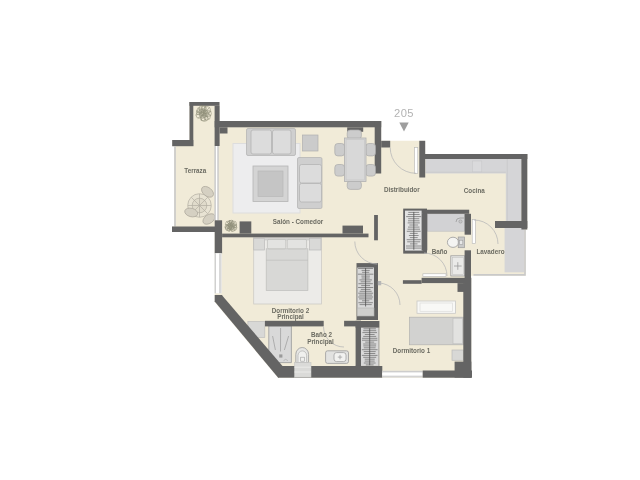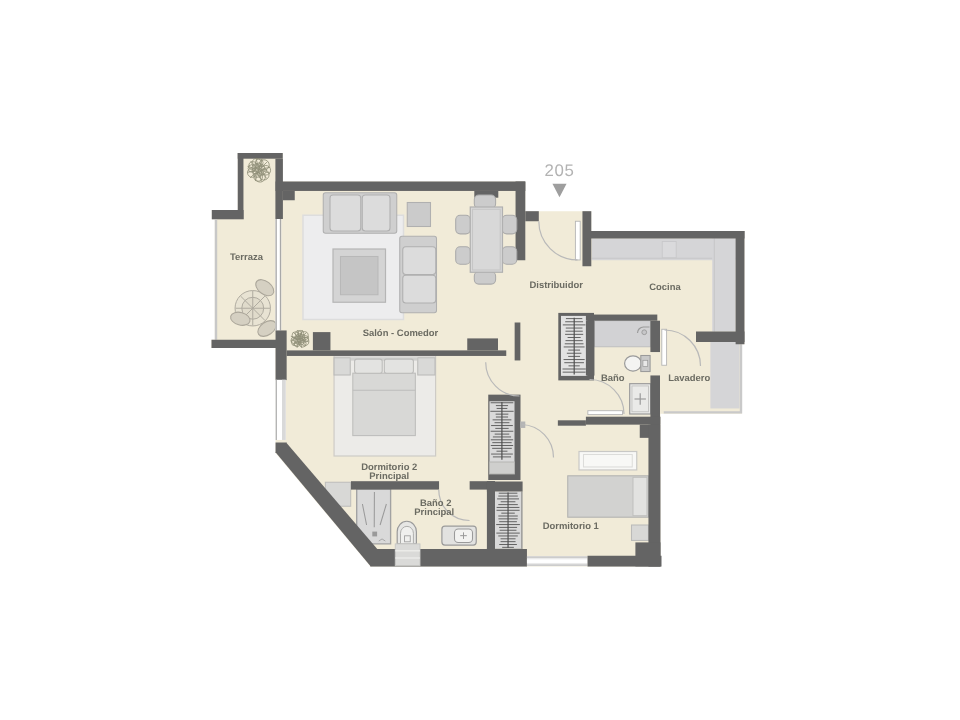--- a/index.html
+++ b/index.html
@@ -1,17 +1,17 @@
 <!DOCTYPE html>
 <html><head>
 <meta charset="utf-8">
 <title>Plano 205</title>
 <style>
 html,body{margin:0;padding:0;background:#ffffff;}
-#plan{width:588px;height:480px;position:relative;overflow:hidden;background:#ffffff;font-family:"Liberation Sans",sans-serif;}
+#plan{width:588px;height:480px;position:relative;overflow:hidden;background:#ffffff;font-family:"Liberation Sans",sans-serif;padding-left:31px;}
 </style>
 </head>
 <body>
 
 <div id="plan">
 <svg width="640" height="480" viewBox="0 0 640 480" font-family="Liberation Sans, sans-serif">
 <rect width="640" height="480" fill="#ffffff"></rect>
 
 <path d="M183.7,121 L350.2,121 L350.2,140.8 L394.2,140.8 L394.2,154 L496.3,154 L496.3,229.5 L494.6,229.5 L494.6,275.8 L440.3,275.8 L440.3,377.7 L247,377.7 L183.7,302 Z" fill="#f1ebd8"></path>
 

